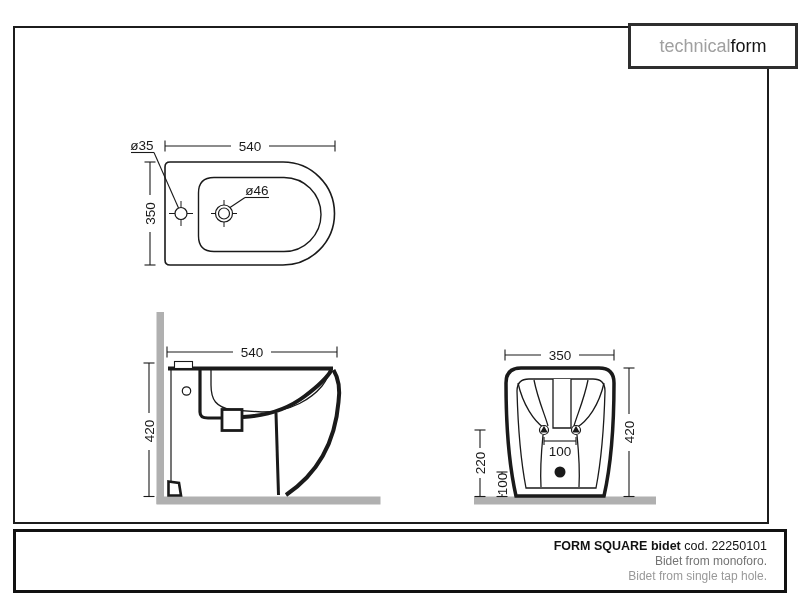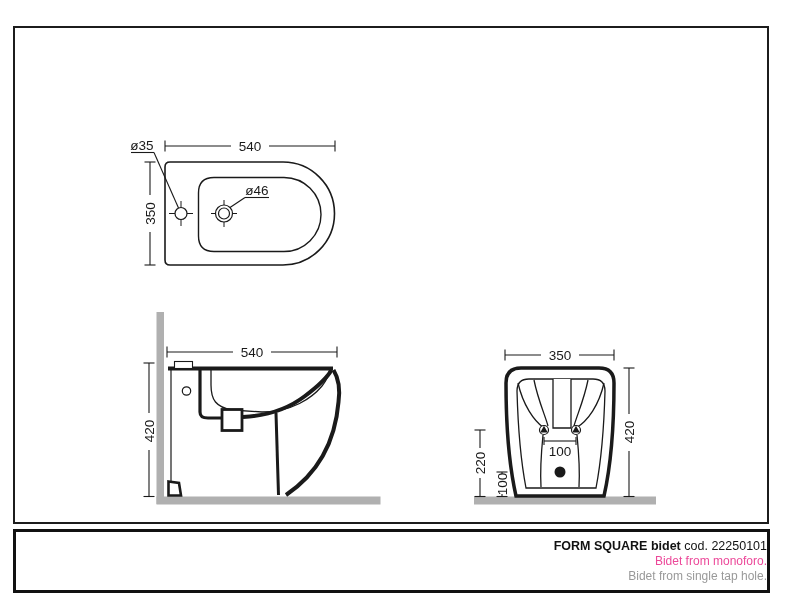--- a/index.html
+++ b/index.html
@@ -10,24 +10,24 @@
   #logo-box{position:absolute;left:628px;top:23px;width:164px;height:40px;
         border:3px solid #2e2e2e;background:#fff;display:flex;align-items:center;justify-content:center;}
   #logo-box .logo-text{font-size:18px;letter-spacing:0px;white-space:nowrap;}
   .logo-gray{color:#a0a0a0;}
   .logo-black{color:#141414;}
   #drawing-svg{position:absolute;left:0;top:0;width:806px;height:613px;}
   .dim-text{font-size:13.5px;fill:#1a1a1a;}
   #footer-box{position:absolute;left:13px;top:529px;width:751px;height:58px;
         border:3px solid #111;background:#fff;
         display:flex;flex-direction:column;align-items:flex-end;justify-content:center;
-        box-sizing:content-box;}
+        padding-right:17px;box-sizing:content-box;}
   .footer-line1{font-size:12.5px;color:#111;line-height:15px;white-space:nowrap;}
   .footer-line1 .product-name{font-weight:bold;}
-  .footer-line2{font-size:12px;color:#ec4899;line-height:14.5px;}
+  .footer-line2{font-size:12px;color:#737373;line-height:14.5px;}
   .footer-line3{font-size:12px;color:#999;line-height:14.5px;}
 </style>
 </head>
 <body>
 
 <div id="page">
 
   <div id="sheet-border"></div>
 
   <svg id="drawing-svg" viewBox="0 0 806 613" xmlns="http://www.w3.org/2000/svg">
@@ -176,20 +176,25 @@
         <line x1="544" y1="441" x2="576" y2="441"></line>
         <line x1="544" y1="437" x2="544" y2="445"></line>
         <line x1="576" y1="437" x2="576" y2="445"></line>
       </g>
       <text class="dim-text" x="560" y="451.5" text-anchor="middle" dominant-baseline="central" stroke="none" fill="#1a1a1a">100</text>
 
       <circle cx="560" cy="472" r="5.5" fill="#1a1a1a" stroke="none"></circle>
     </g>
   </svg>
 
+  <div id="logo-box">
+    <div class="logo-text">
+      <span class="logo-gray">technical</span><span class="logo-black">form</span>
+    </div>
+  </div>
 
   <div id="footer-box">
     <div class="footer-line1">
       <span class="product-name">FORM SQUARE bidet</span>
       <span class="product-code">cod. 22250101</span>
     </div>
     <div class="footer-line2">Bidet from monoforo.</div>
     <div class="footer-line3">Bidet from single tap hole.</div>
   </div>
 

